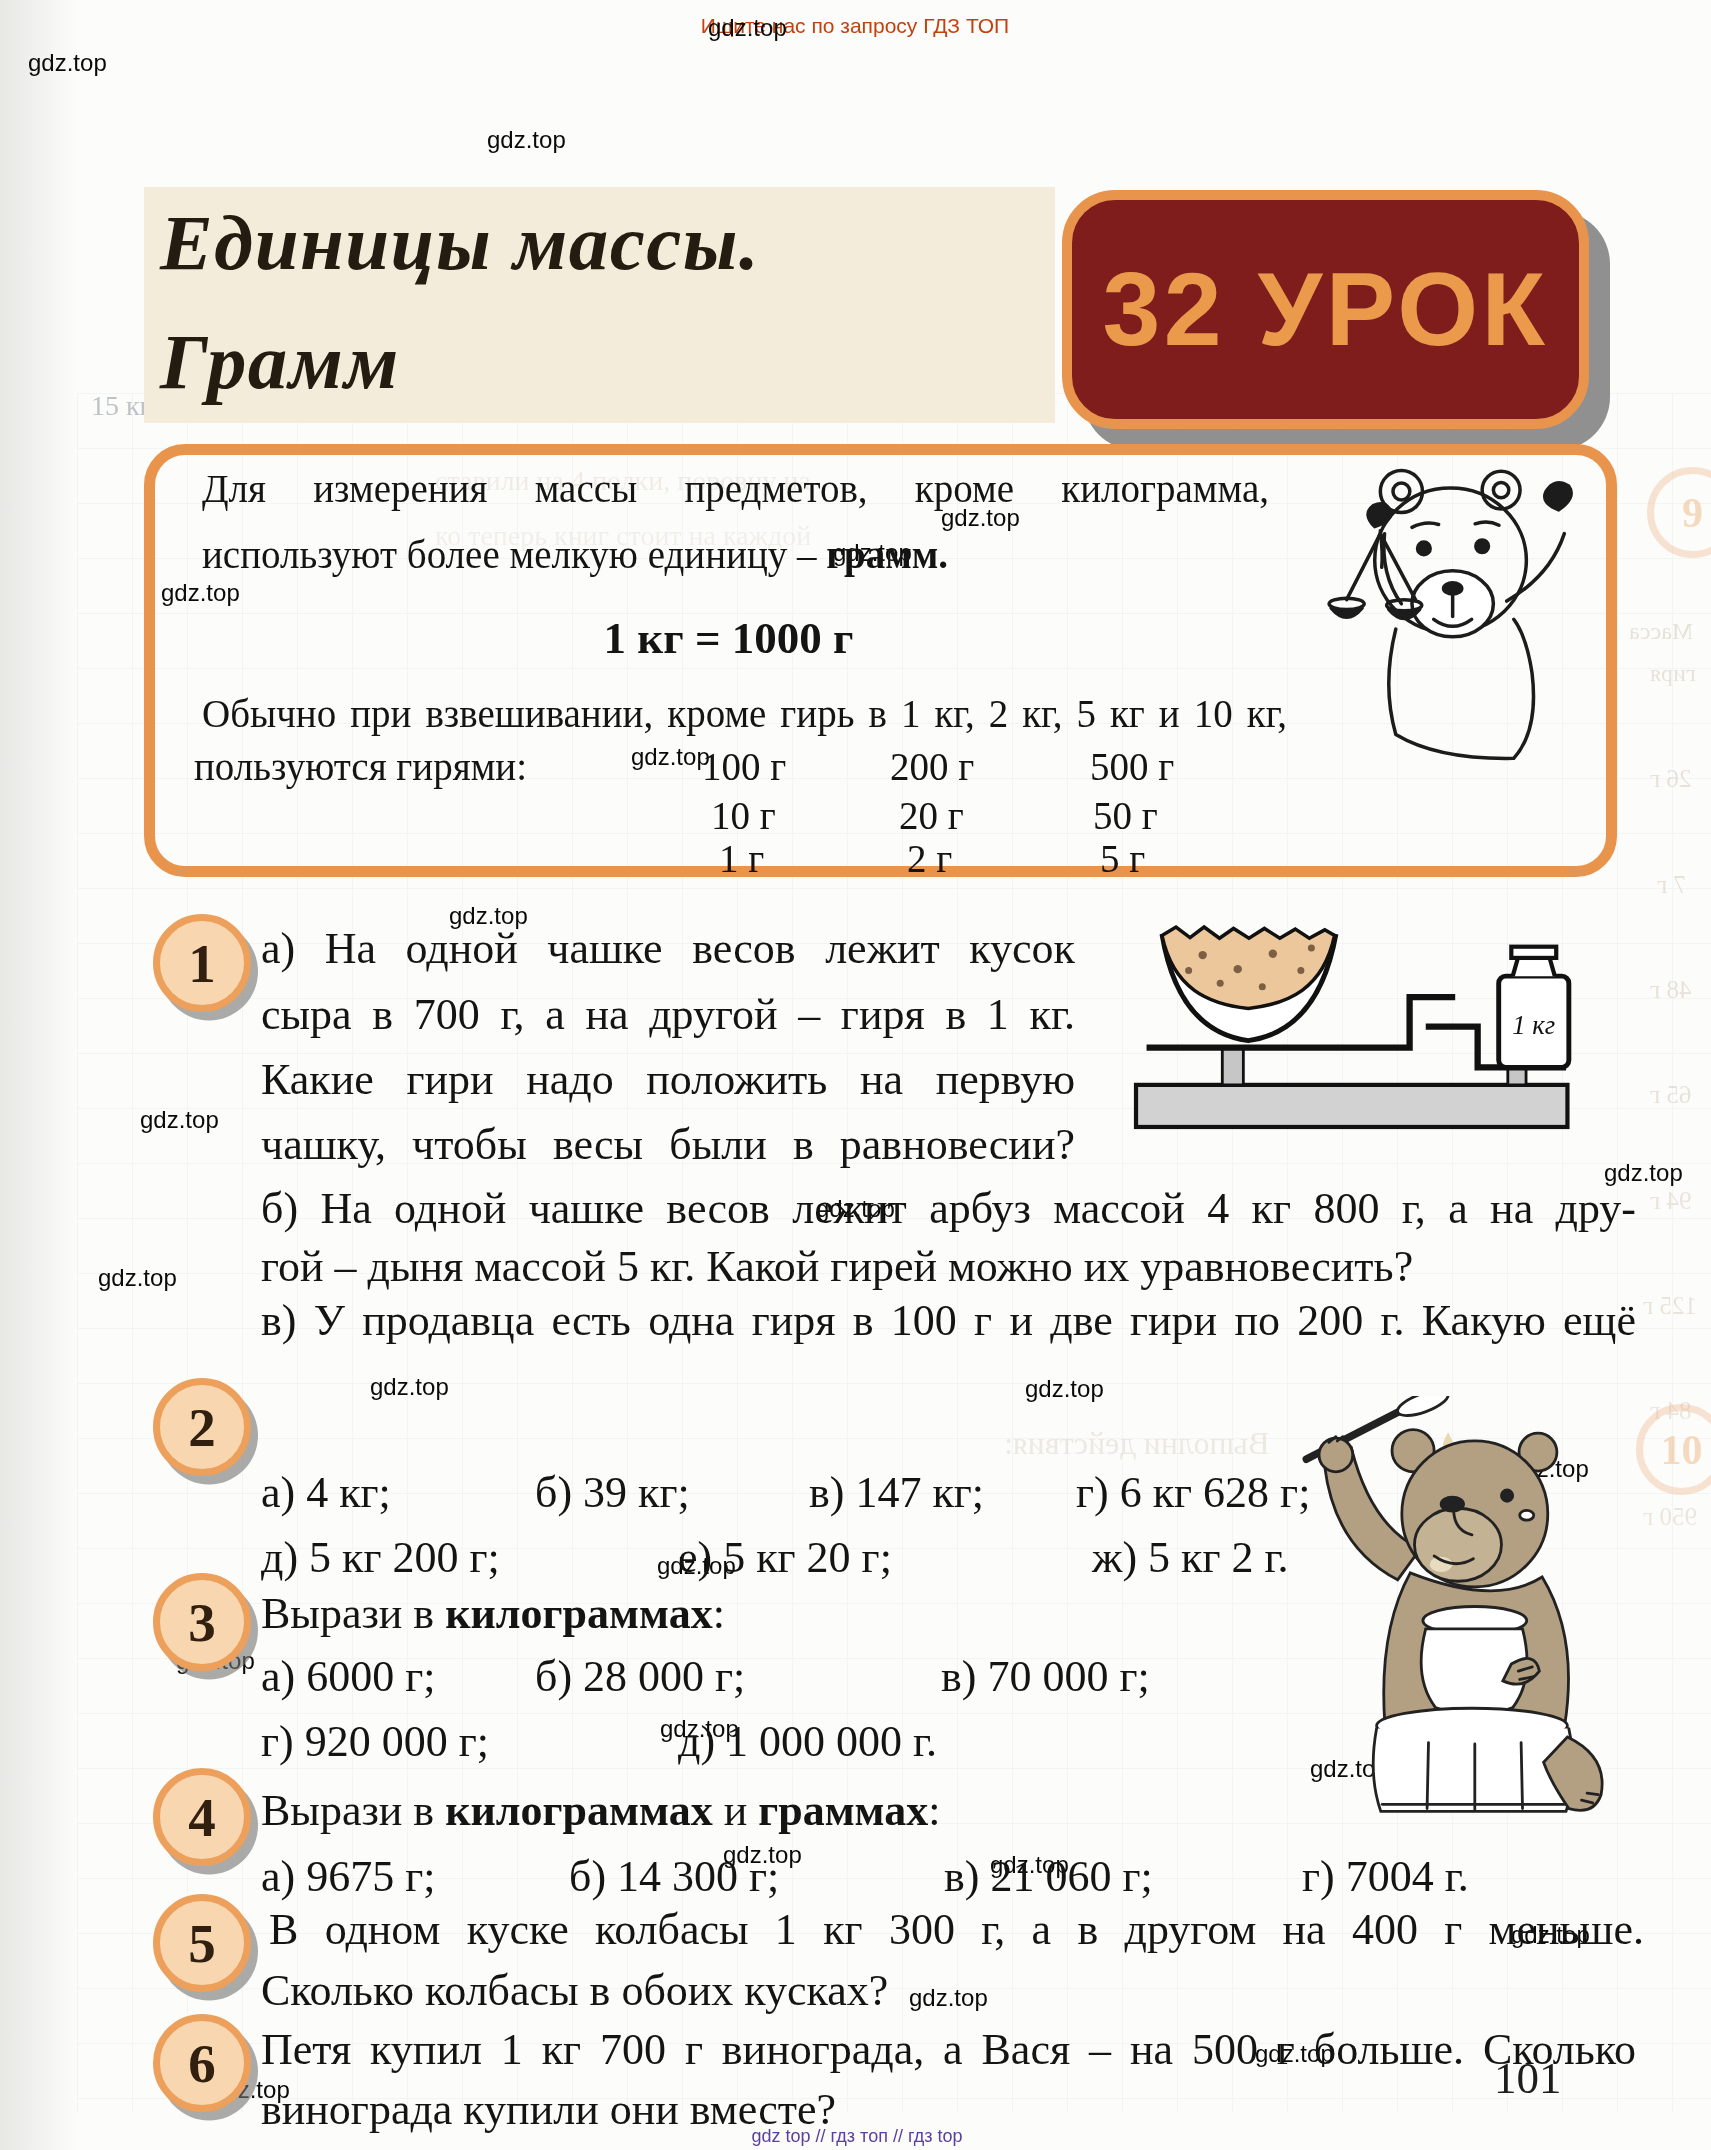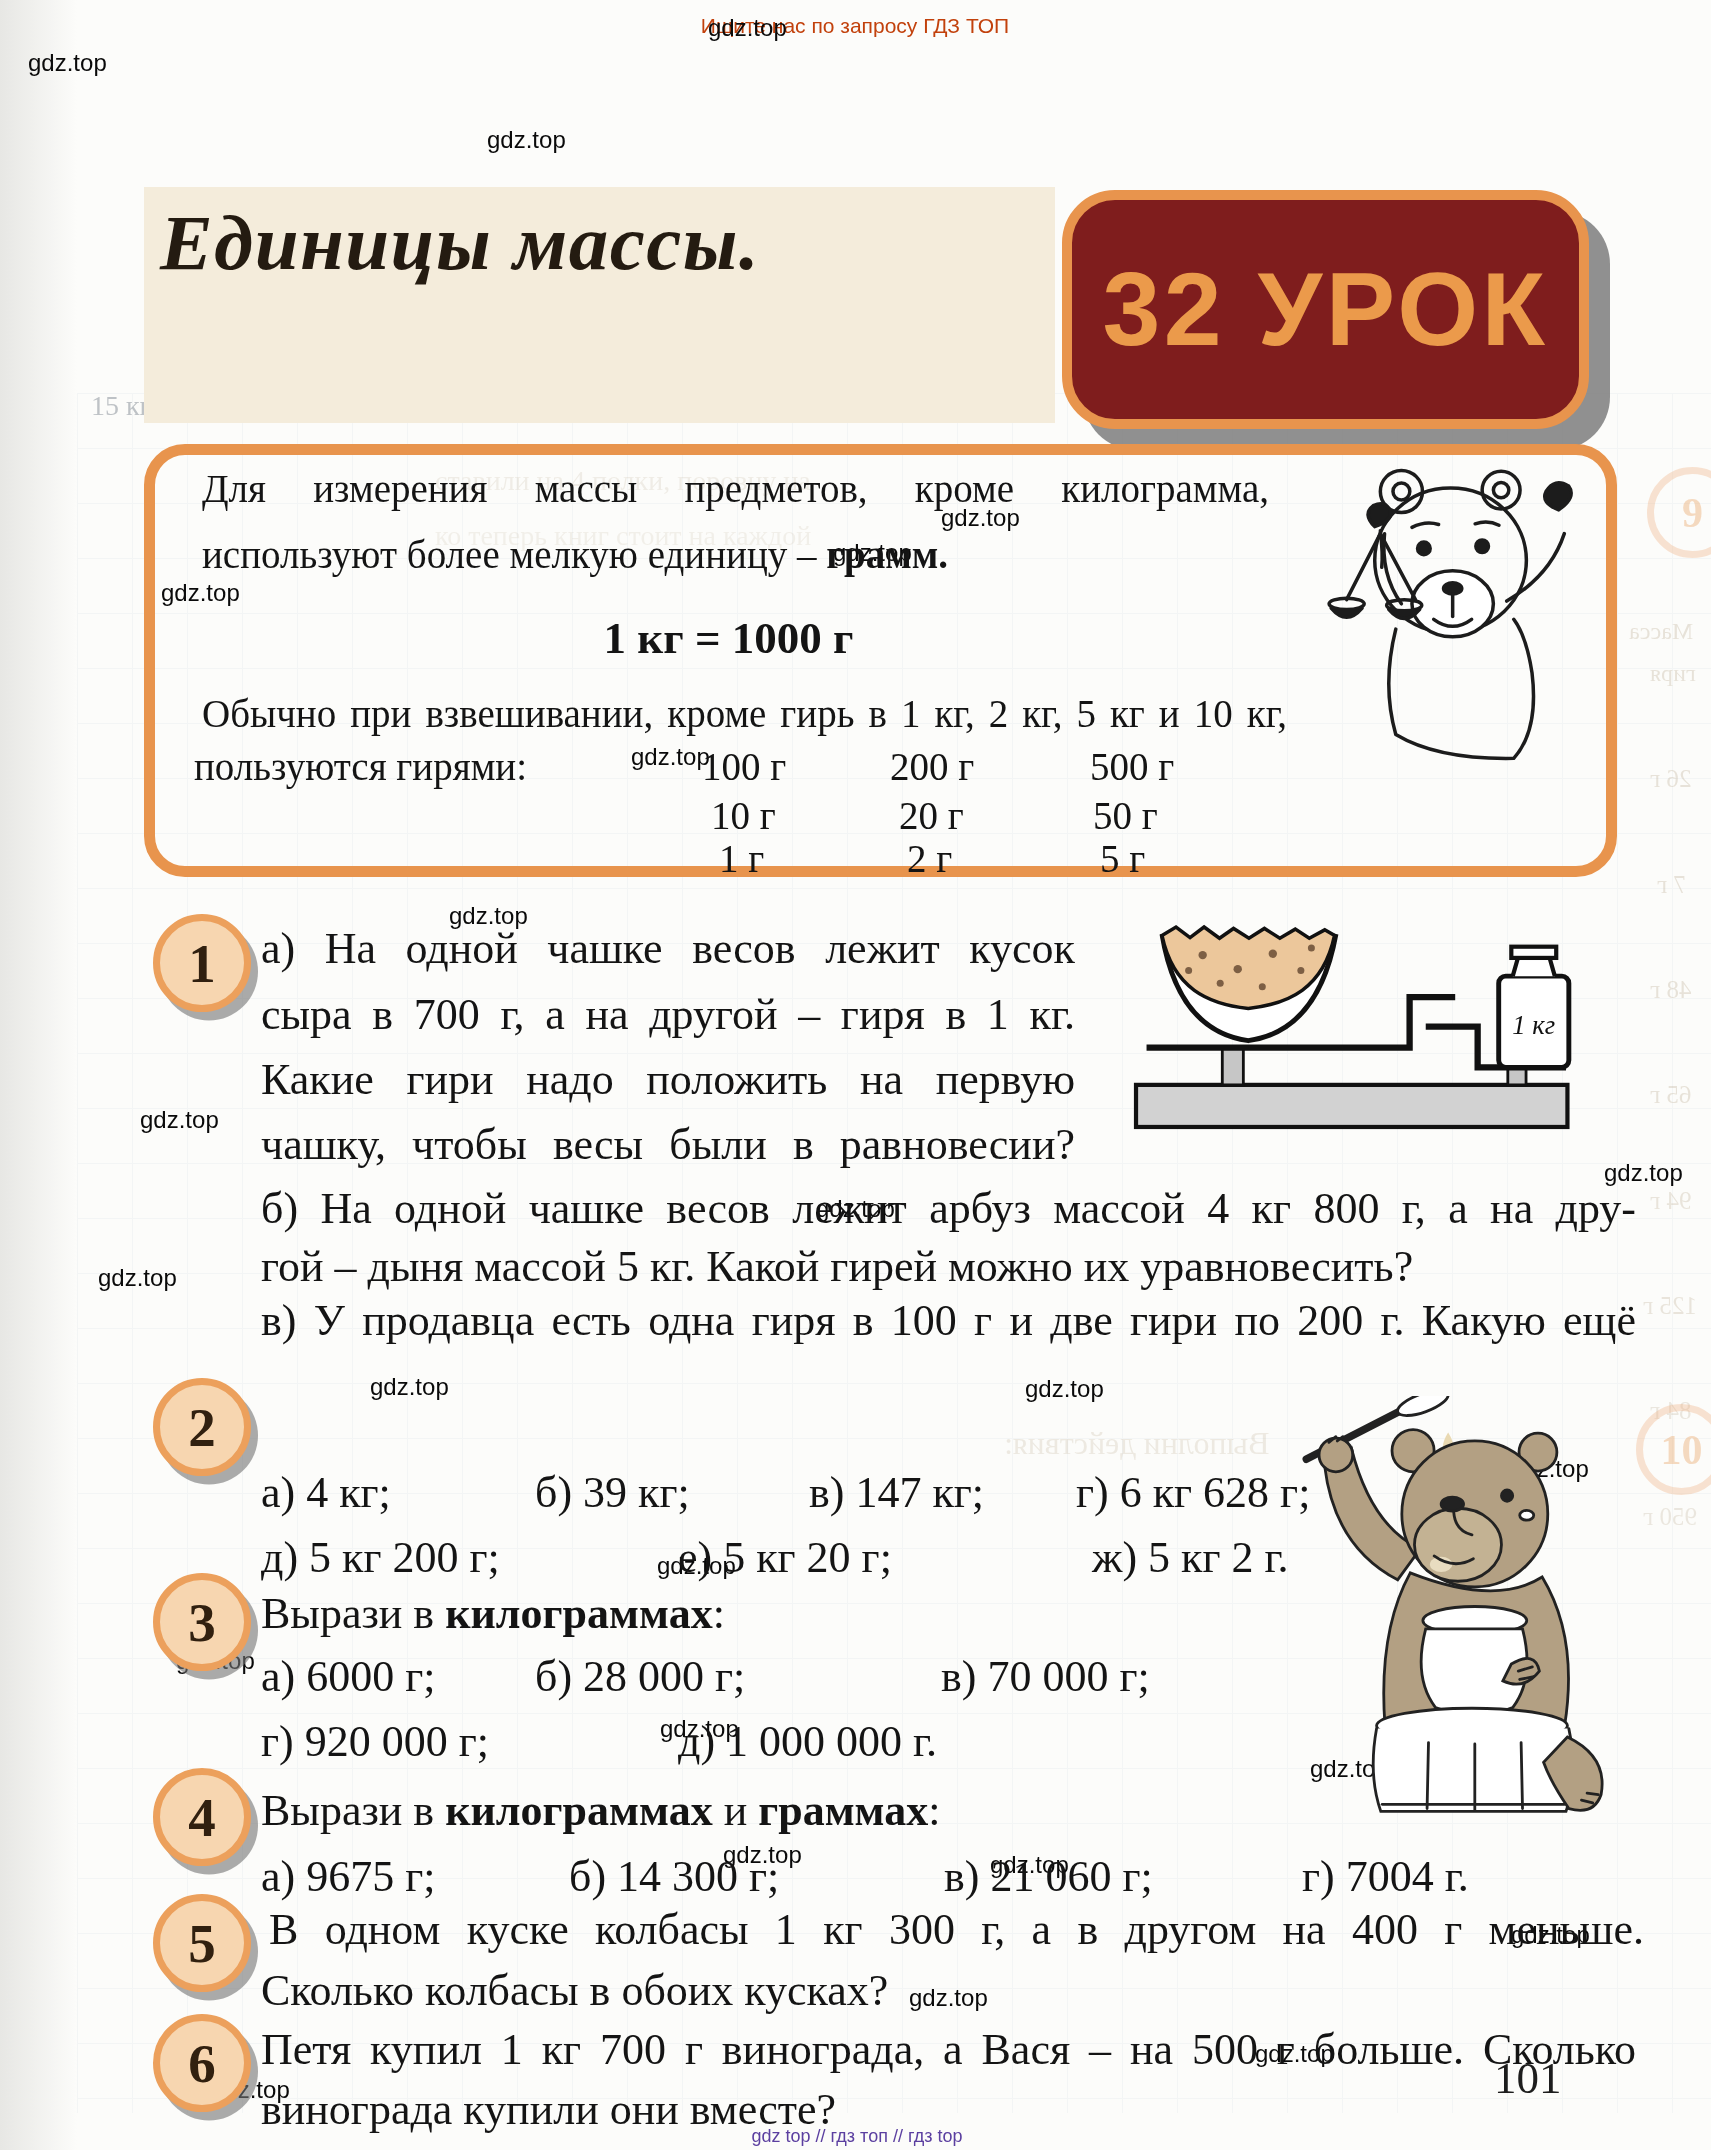--- a/index.html
+++ b/index.html
@@ -113,20 +113,21 @@
 
   <div class="bleed-circle" style="left:1647px;top:467px;">
     <span>9</span>
   </div>
   <div class="bleed-circle" style="left:1636px;top:1404px;">
     <span>10</span>
   </div>
 
   <div class="title-band"></div>
   <div class="title" style="top:198px;">Единицы массы.</div>
+  <div class="title" style="top:317px;">Грамм</div>
   <div class="lesson-badge">
     <span>32 УРОК</span>
   </div>
 
   <div class="info-box"></div>
   <div class="tij" style="left:202px;top:466px;width:1067px;">Для измерения массы предметов, кроме килограмма,</div>
   <div class="ti" style="left:202px;top:532px;"><span>используют более мелкую единицу – </span><b>грамм.</b></div>
   <div class="eq" style="left:202px;top:612px;width:1053px;">1 кг = 1000 г</div>
   <div class="tij" style="left:202px;top:691px;width:1085px;">Обычно при взвешивании, кроме гирь в 1 кг, 2 кг, 5 кг и 10 кг,</div>
   <div class="ti" style="left:194px;top:744px;">пользуются гирями:</div>

